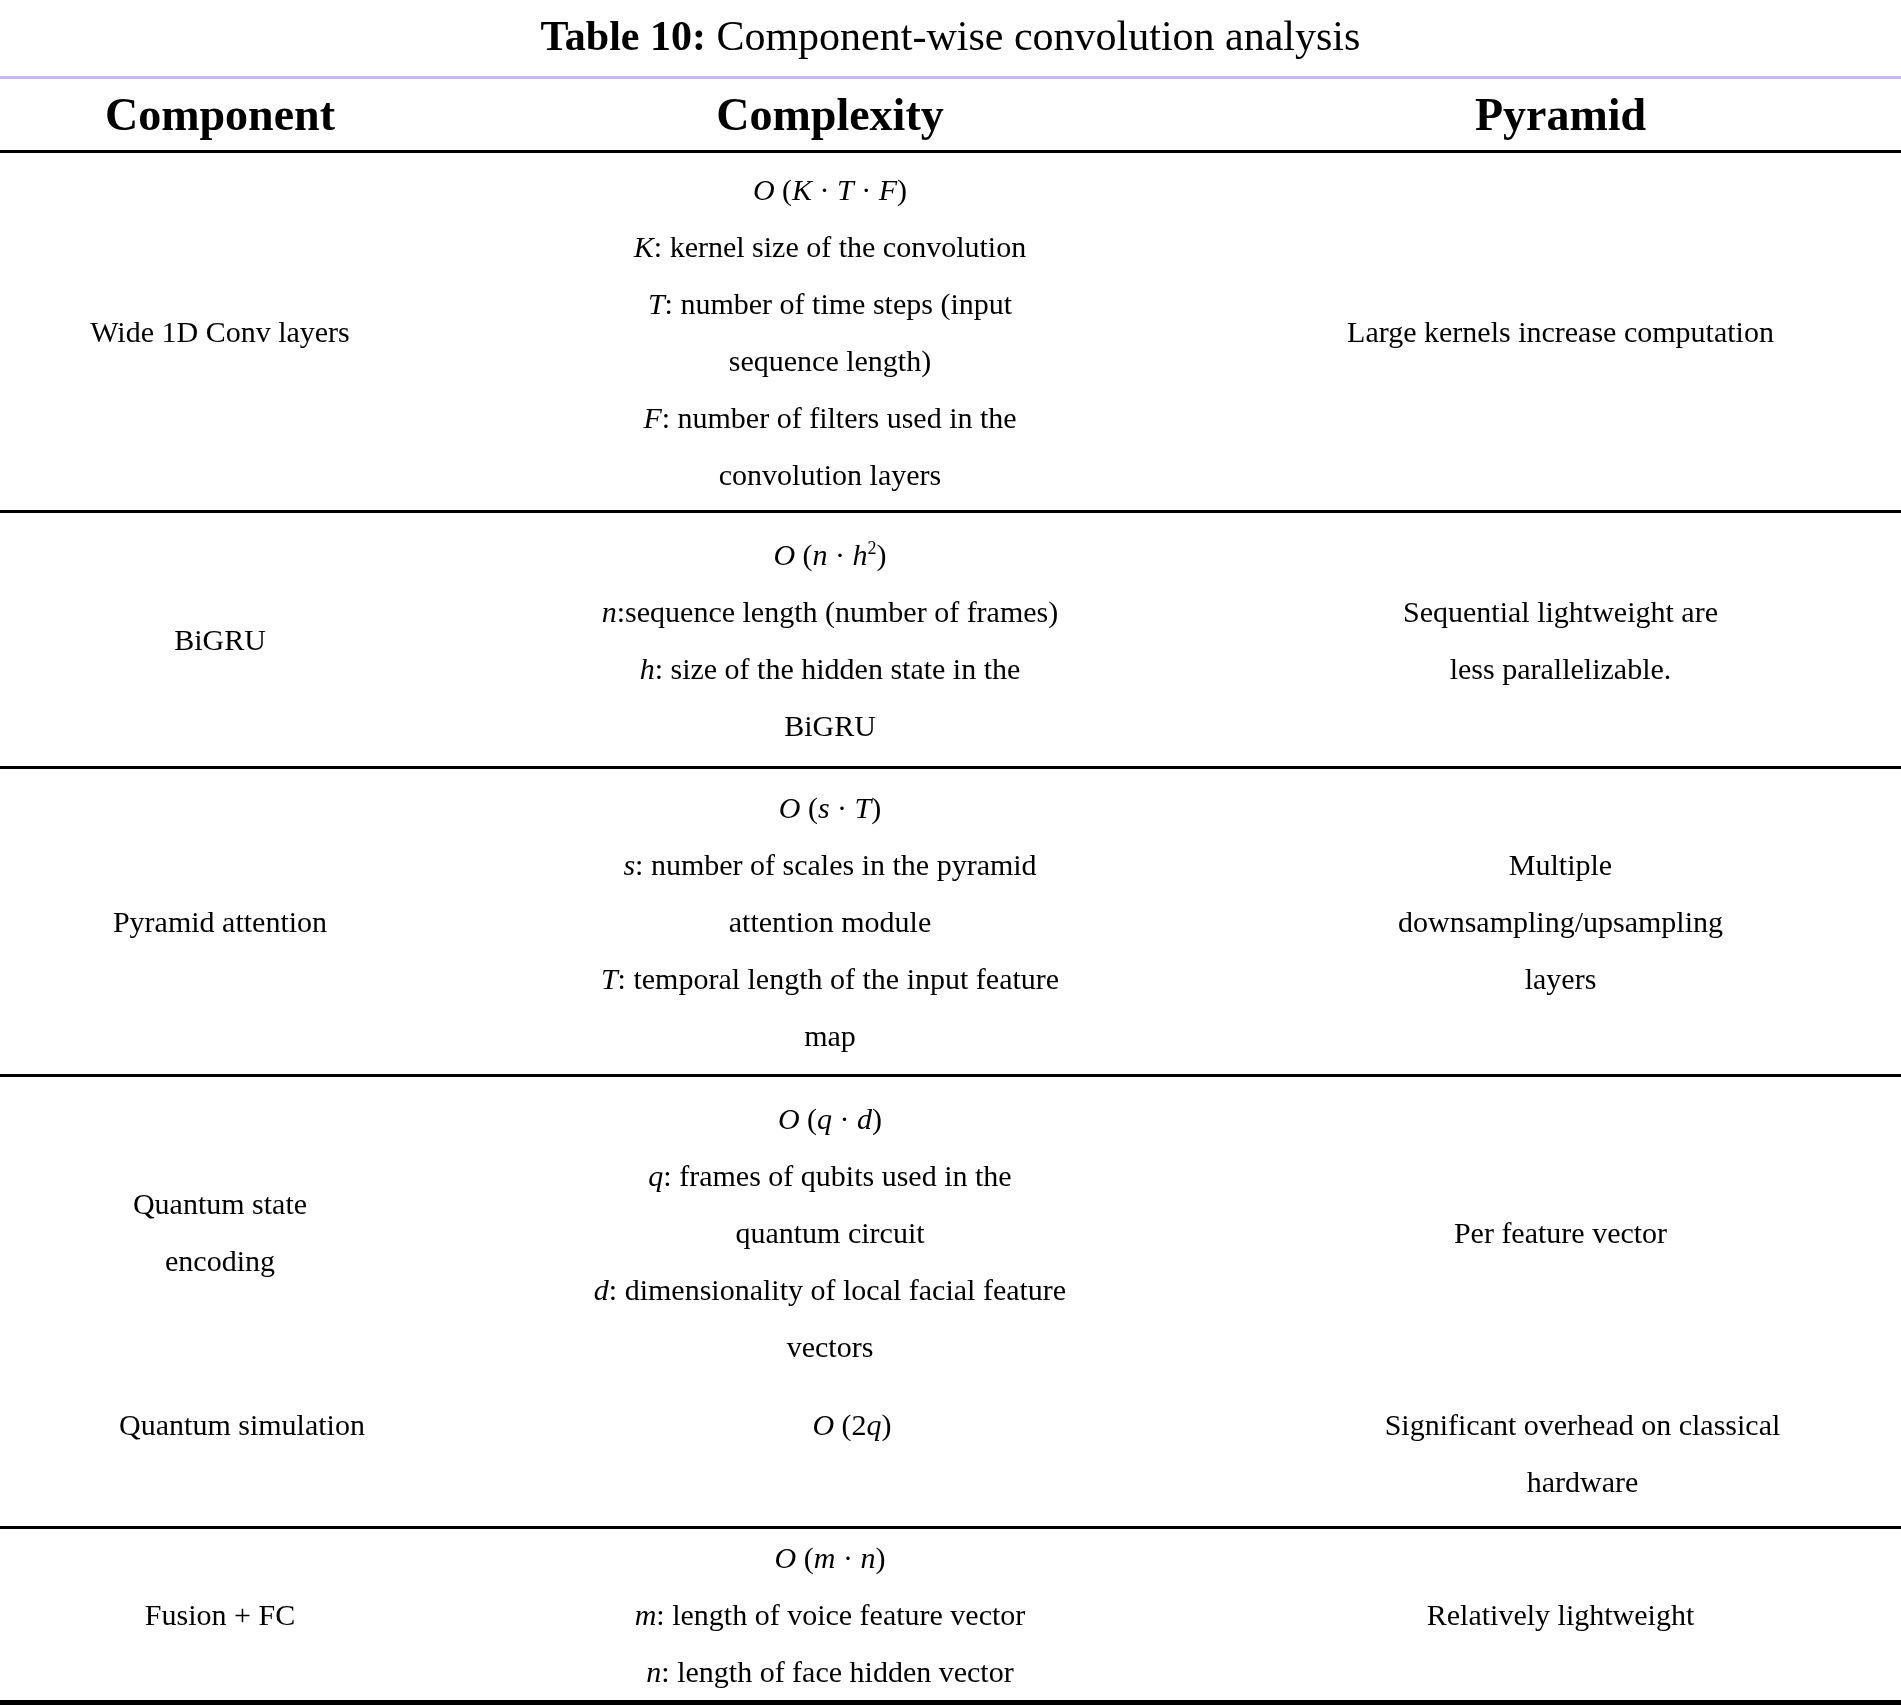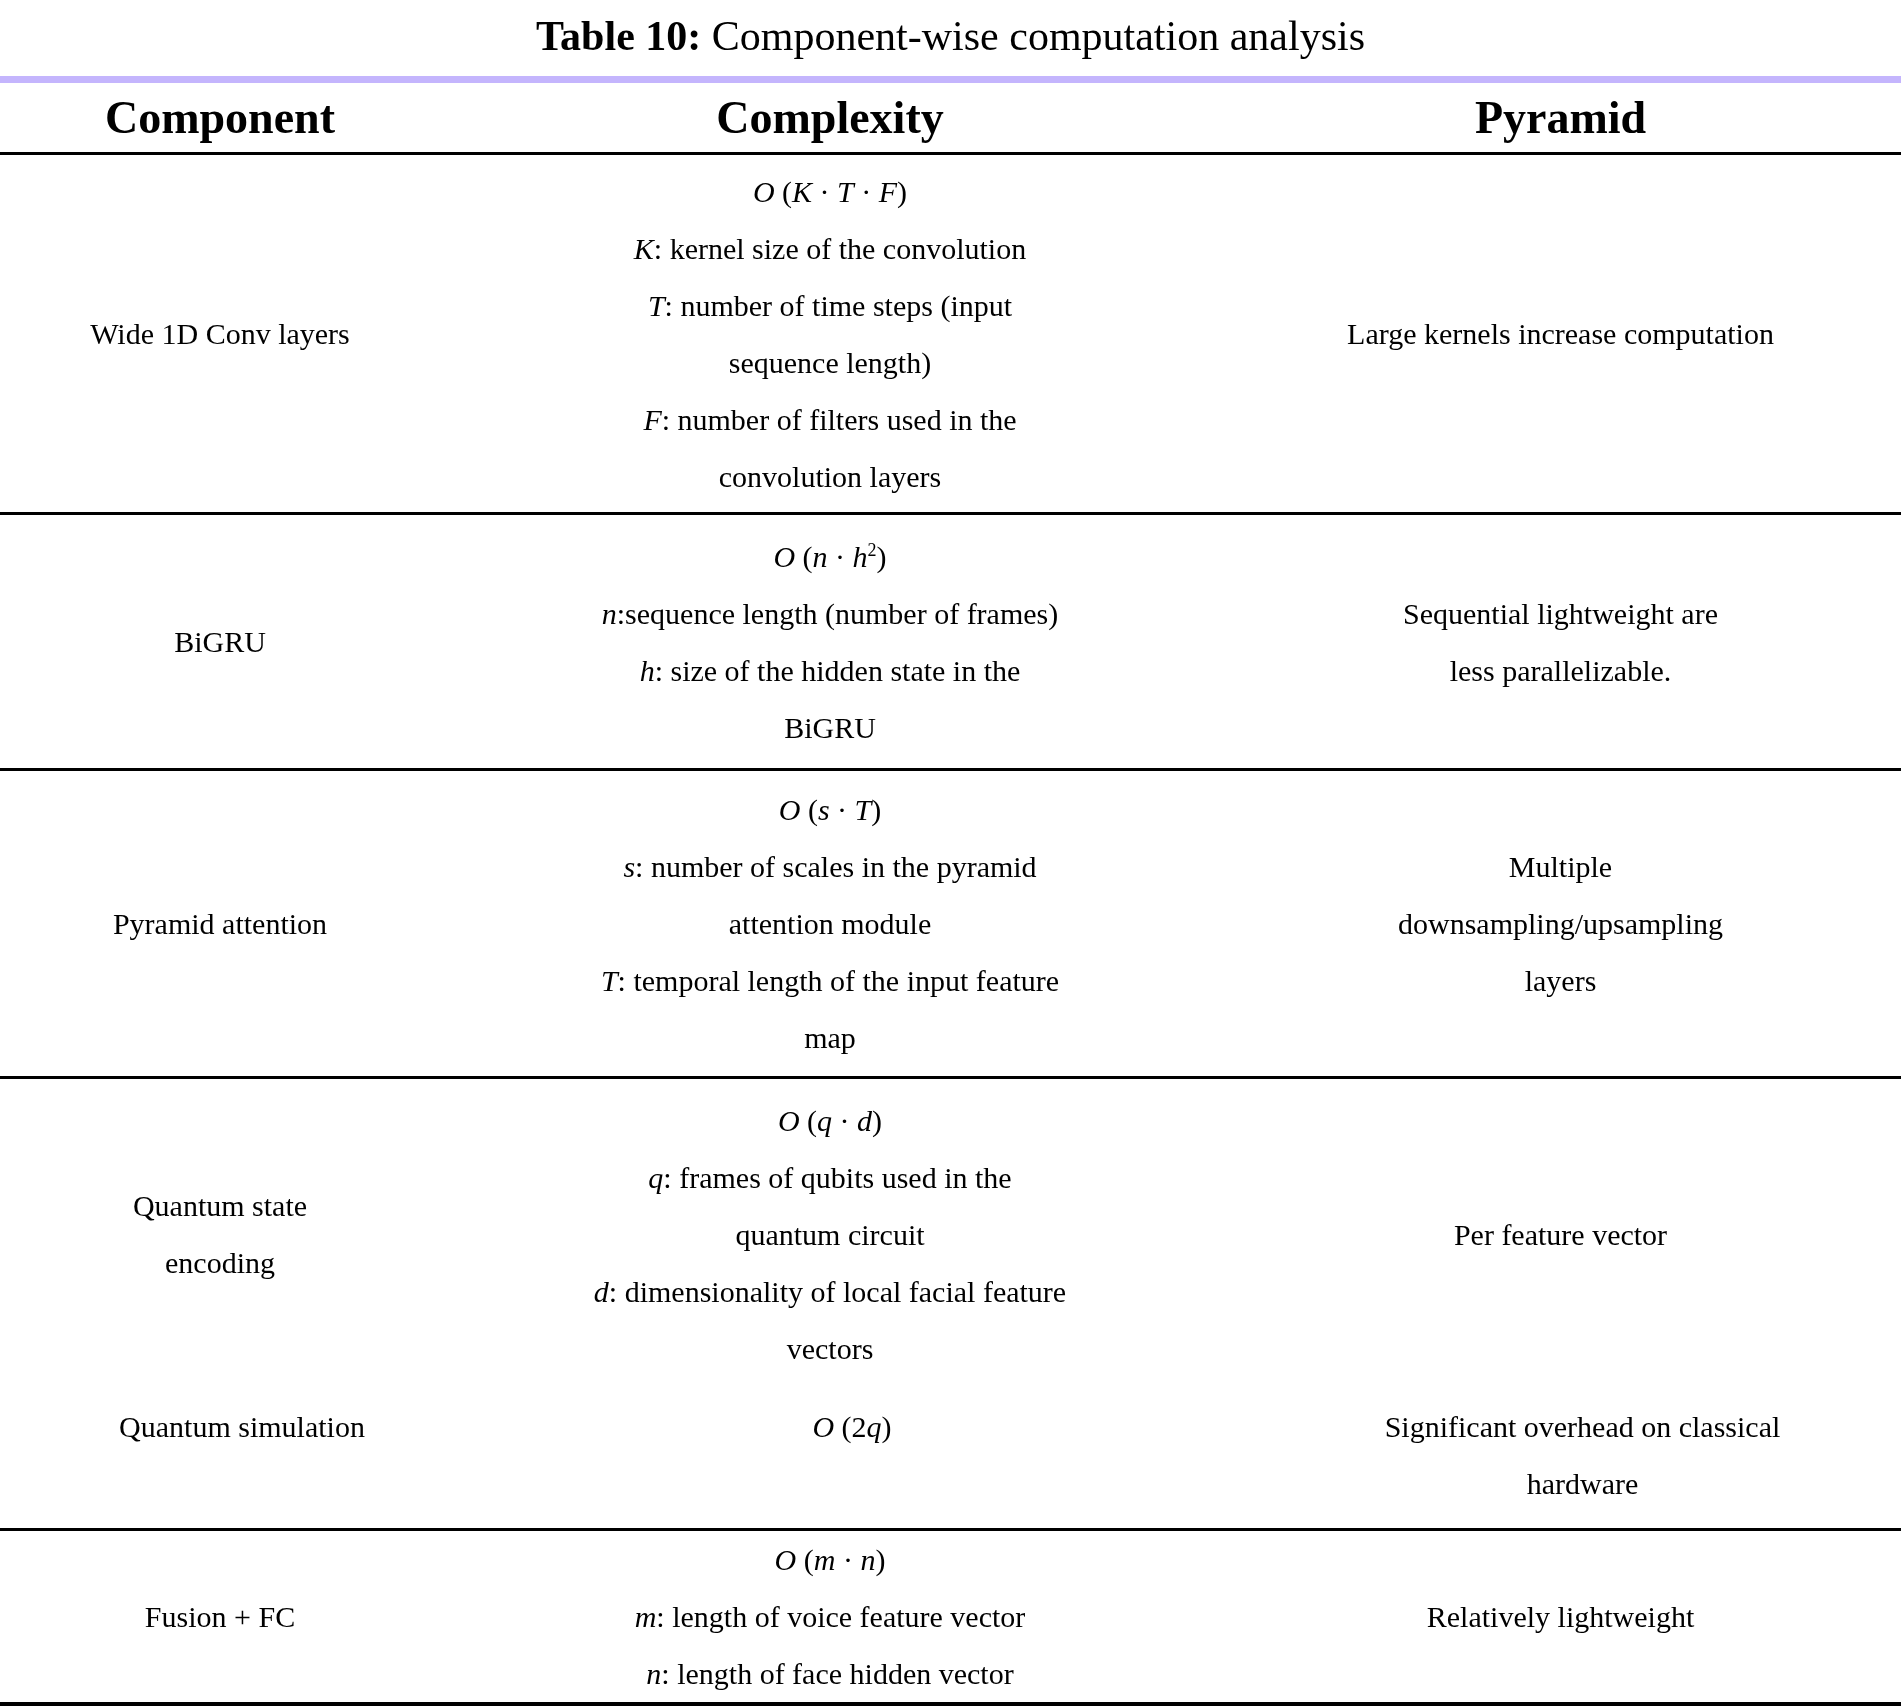--- a/index.html
+++ b/index.html
@@ -20,21 +20,21 @@
     font-size: 42px;
     line-height: 56px;
     margin: 8px 0 12px 0;
     white-space: nowrap;
   }
   .caption .cap-label { font-weight: 700; }
   table.cmp {
     border-collapse: collapse;
     table-layout: fixed;
     width: 1901px;
-    border-top: 7px solid #c4b5fd;
+    border-top: 3px solid #c4b5fd;
     border-bottom: 5px solid #000;
   }
   td, th {
     text-align: center;
     vertical-align: middle;
     padding: 0;
     overflow: visible;
   }
   th {
     font-size: 46px;
@@ -56,21 +56,21 @@
   }
   .it { font-style: italic; }
   sup { font-size: 60%; line-height: 0; }
 </style>
 </head>
 <body>
 
 <div class="page">
 
   <div class="caption">
-    <span class="cap-label">Table 10:</span><span> Component-wise computation analysis</span>
+    <span class="cap-label">Table 10:</span><span> Component-wise convolution analysis</span>
   </div>
 
   <table class="cmp">
     <colgroup>
       <col style="width:440px">
       <col style="width:780px">
       <col style="width:681px">
     </colgroup>
     <tbody>
         <tr class="hdr">

